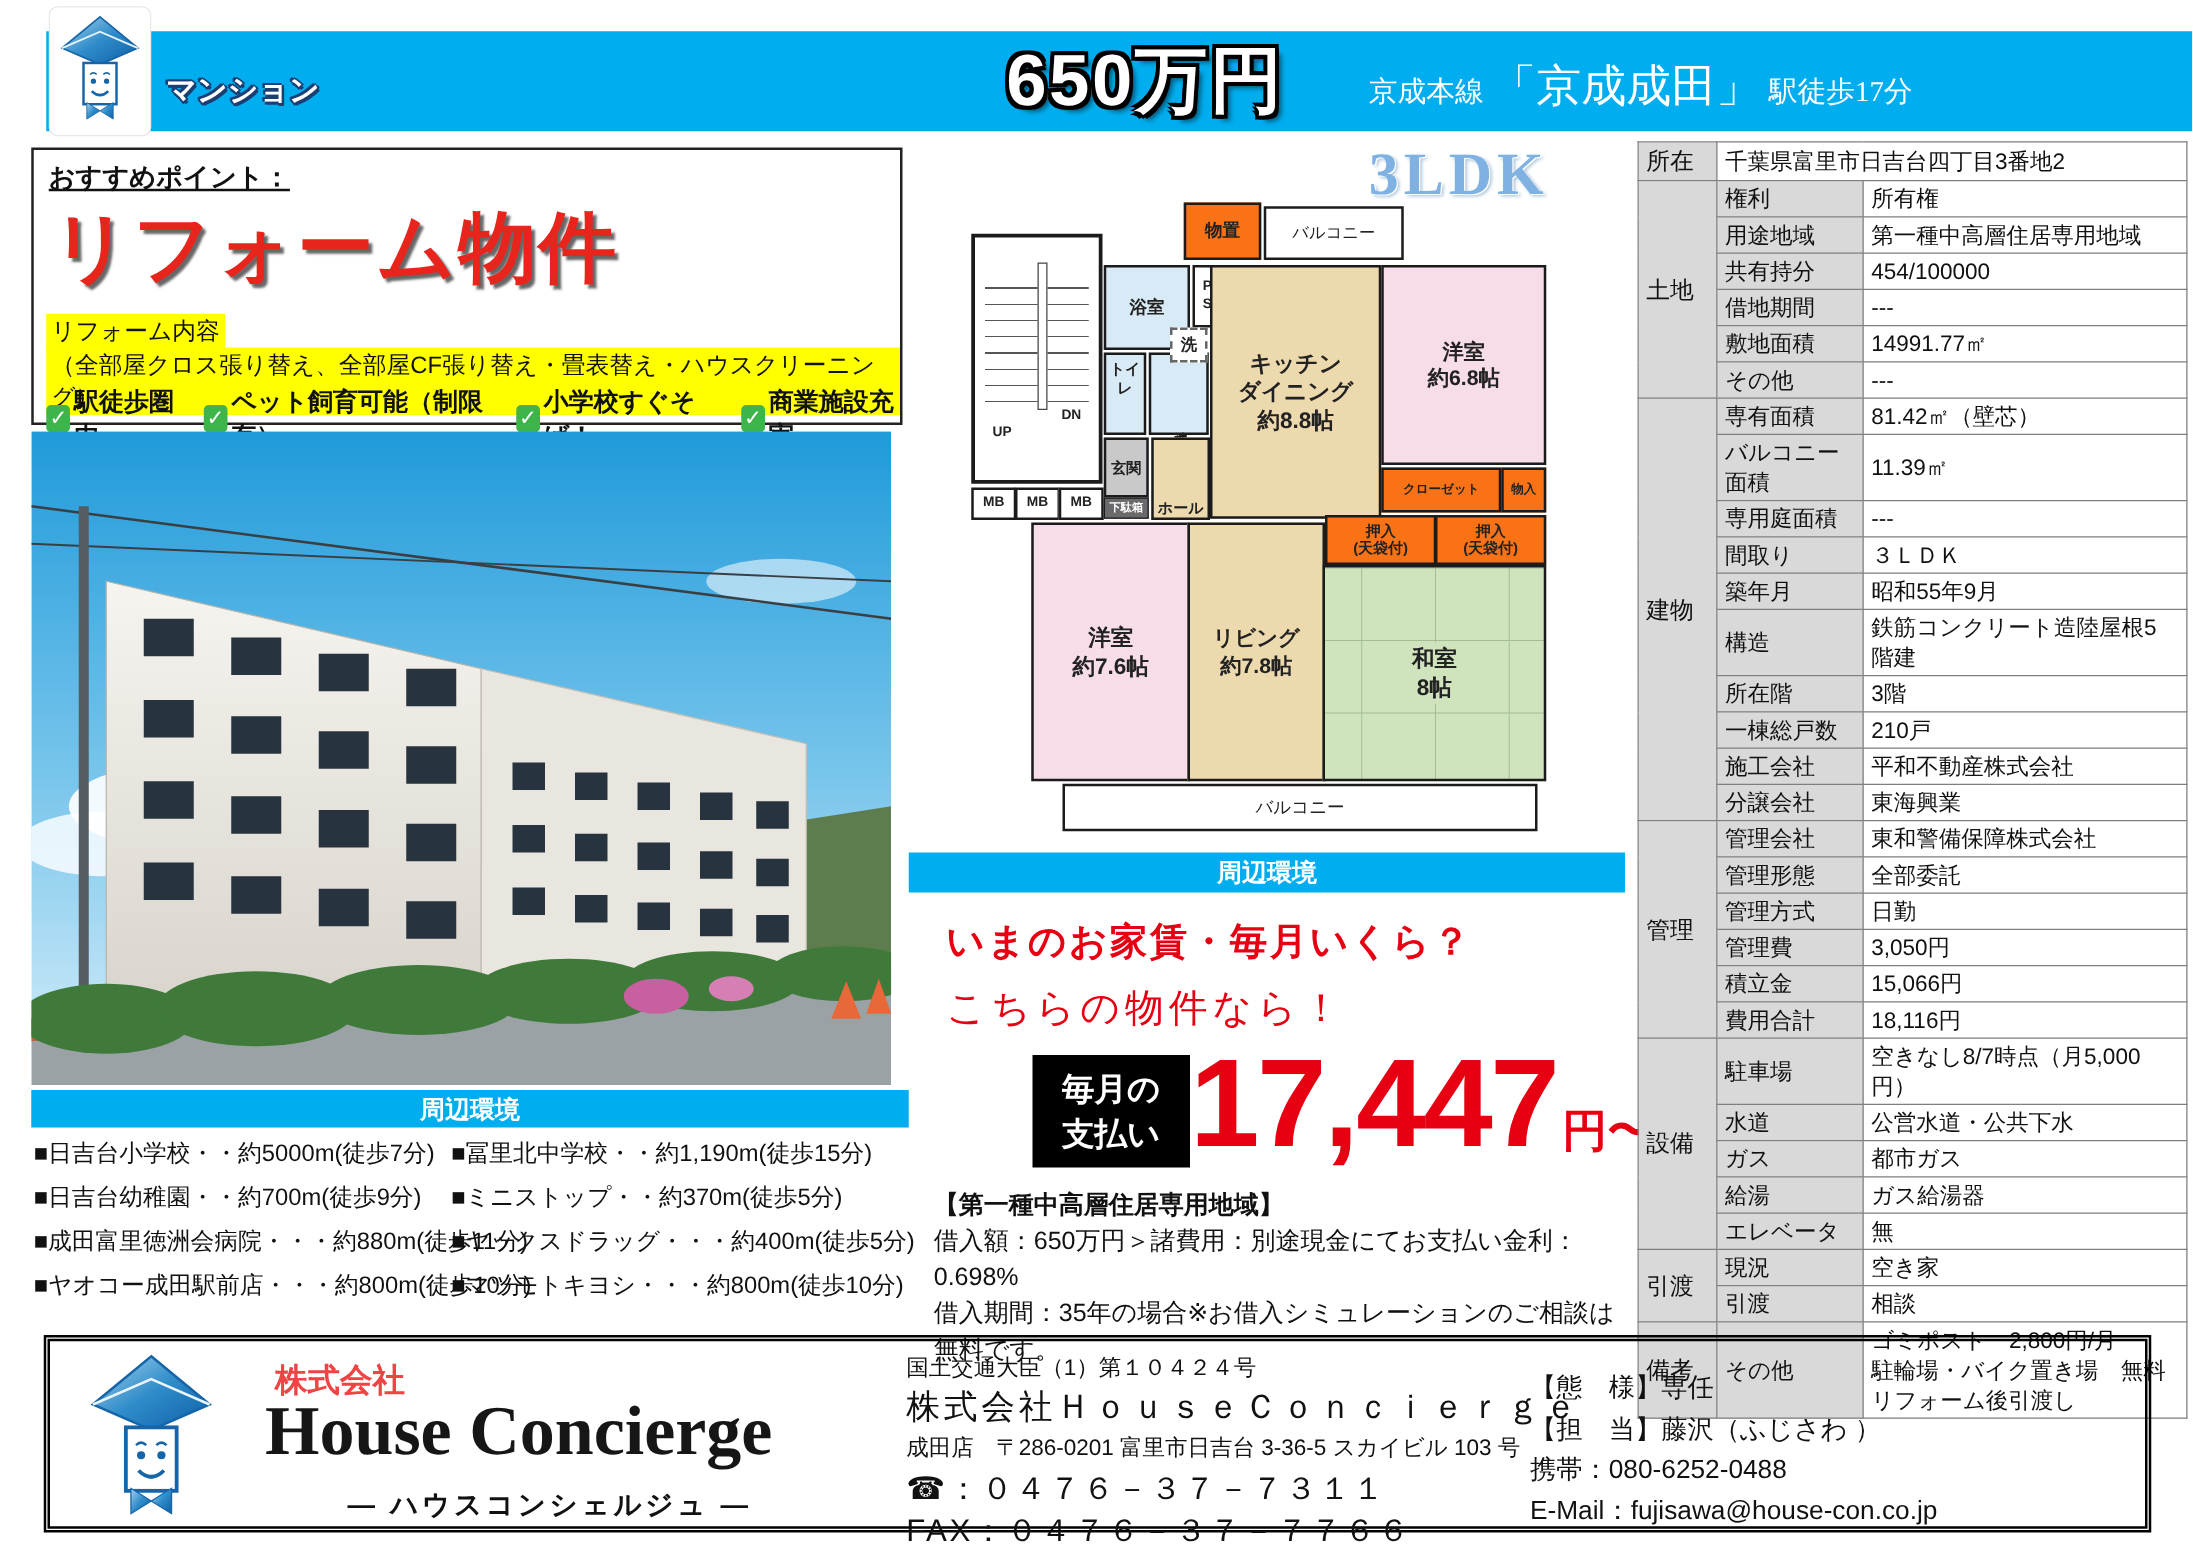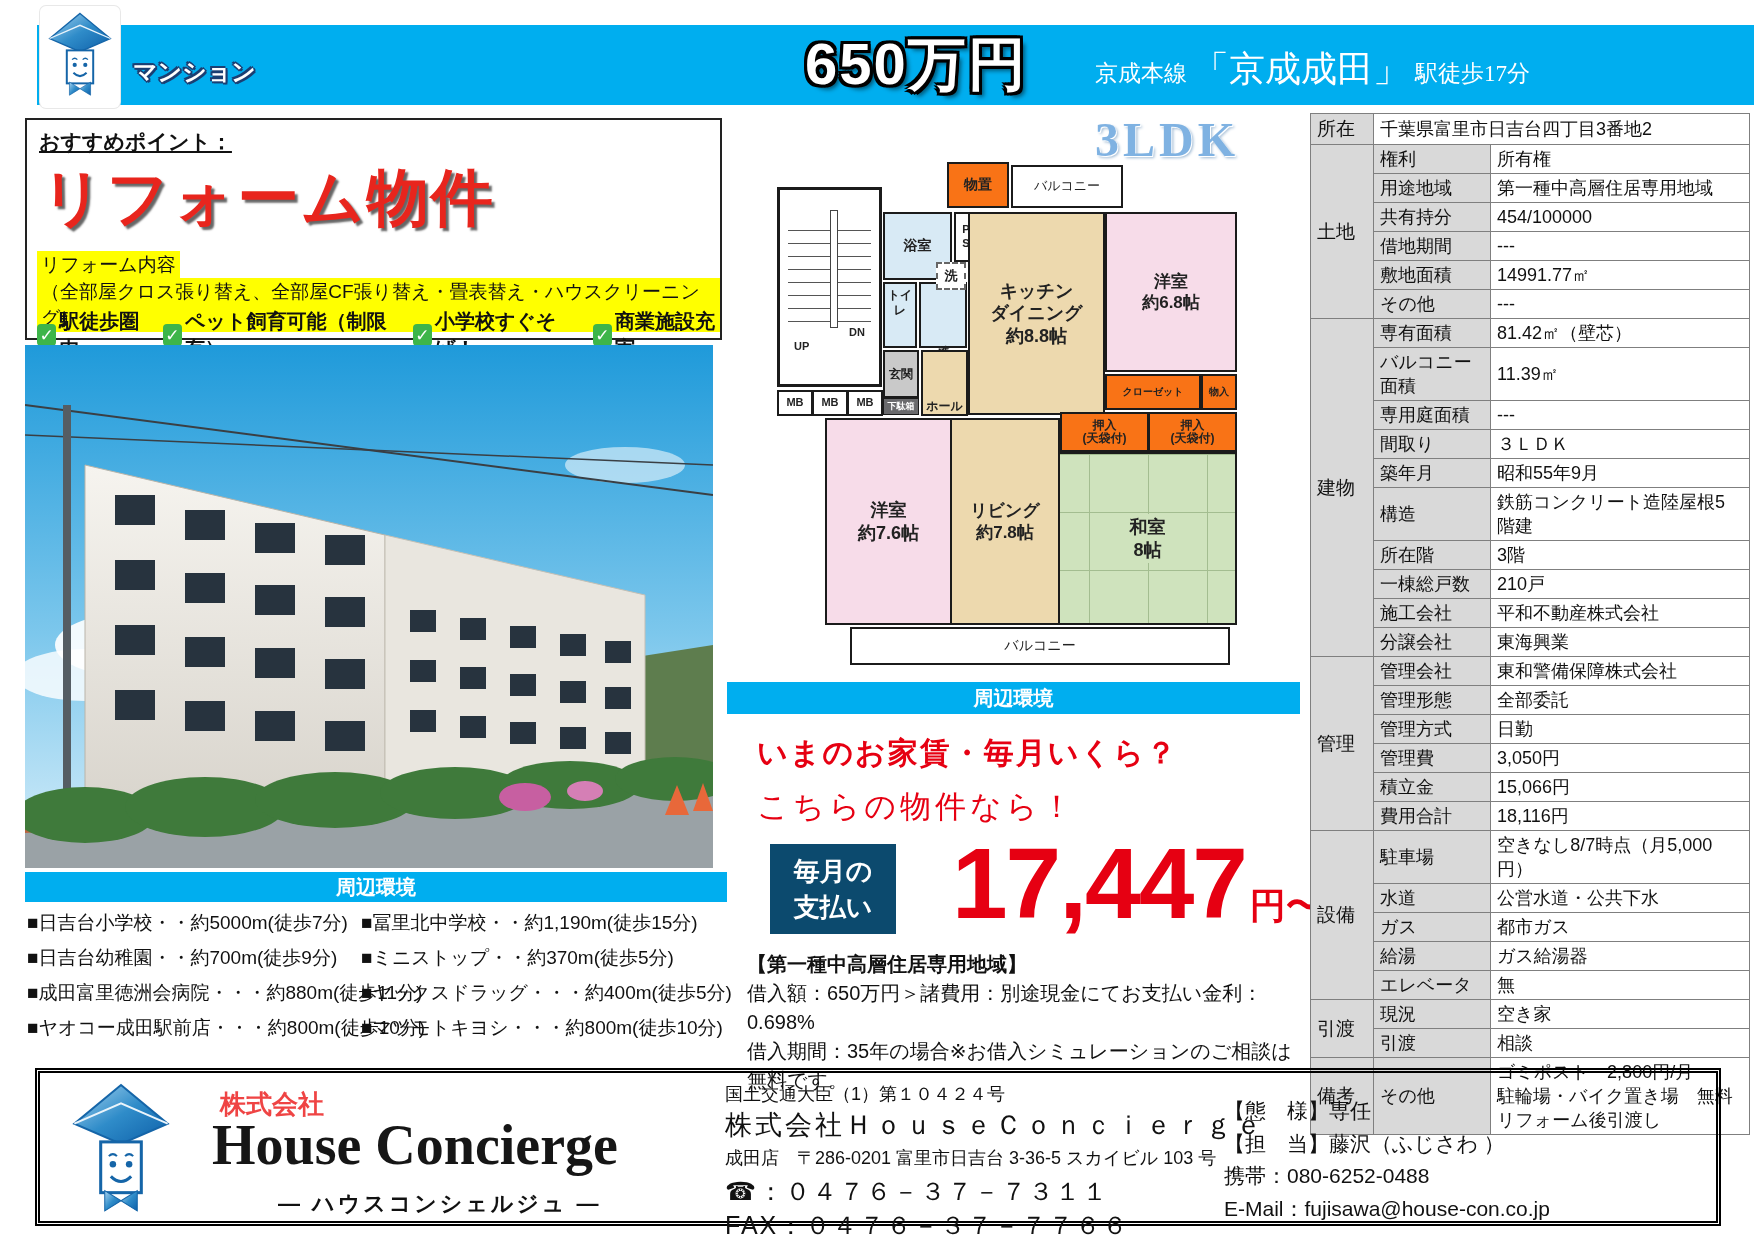--- a/index.html
+++ b/index.html
@@ -61,21 +61,21 @@
   .updn{position:absolute;font-size:11px;font-weight:bold;}
   .tatami{background-image:linear-gradient(#a3bd90 1px,transparent 1px),linear-gradient(90deg,#a3bd90 1px,transparent 1px);
           background-size:59px 58px;background-position:29px 0;}
   .shoebox-lbl{background:#6a6a6d;color:#fff;font-size:9px;border:1px solid #1b1b1b;}
   .wash-box{border:2px dashed #666;background:#fff;font-size:13px;}
 
   
   .pay-bar{left:727px;top:682px;width:573px;height:32px;font-size:20px;}
   .pay-q1{left:757px;top:733px;font-size:30px;font-weight:bold;color:#e60012;letter-spacing:2px;}
   .pay-q2{left:757px;top:786px;font-size:31px;color:#e60012;font-family:"Liberation Serif","DejaVu Serif",serif;letter-spacing:4px;}
-  .monthly-box{left:770px;top:844px;width:126px;height:90px;background:#0c4a6e;color:#fff;font-size:26px;
+  .monthly-box{left:826px;top:844px;width:126px;height:90px;background:#000000;color:#fff;font-size:26px;
                font-weight:bold;display:flex;align-items:center;justify-content:center;text-align:center;line-height:1.4;}
   .amount-wrap{left:952px;top:826px;display:flex;align-items:baseline;color:#e60012;}
   .amount{font-size:100px;font-weight:900;letter-spacing:-2px;}
   .amount-unit{font-size:36px;font-weight:bold;margin-left:4px;}
   .loan{left:747px;top:950px;width:560px;font-size:20px;line-height:1.45;}
   .loan .t{font-weight:bold;}
 
   
   .details{left:1310px;top:113px;width:440px;}
   .details table{border-collapse:collapse;width:100%;font-size:18px;}

